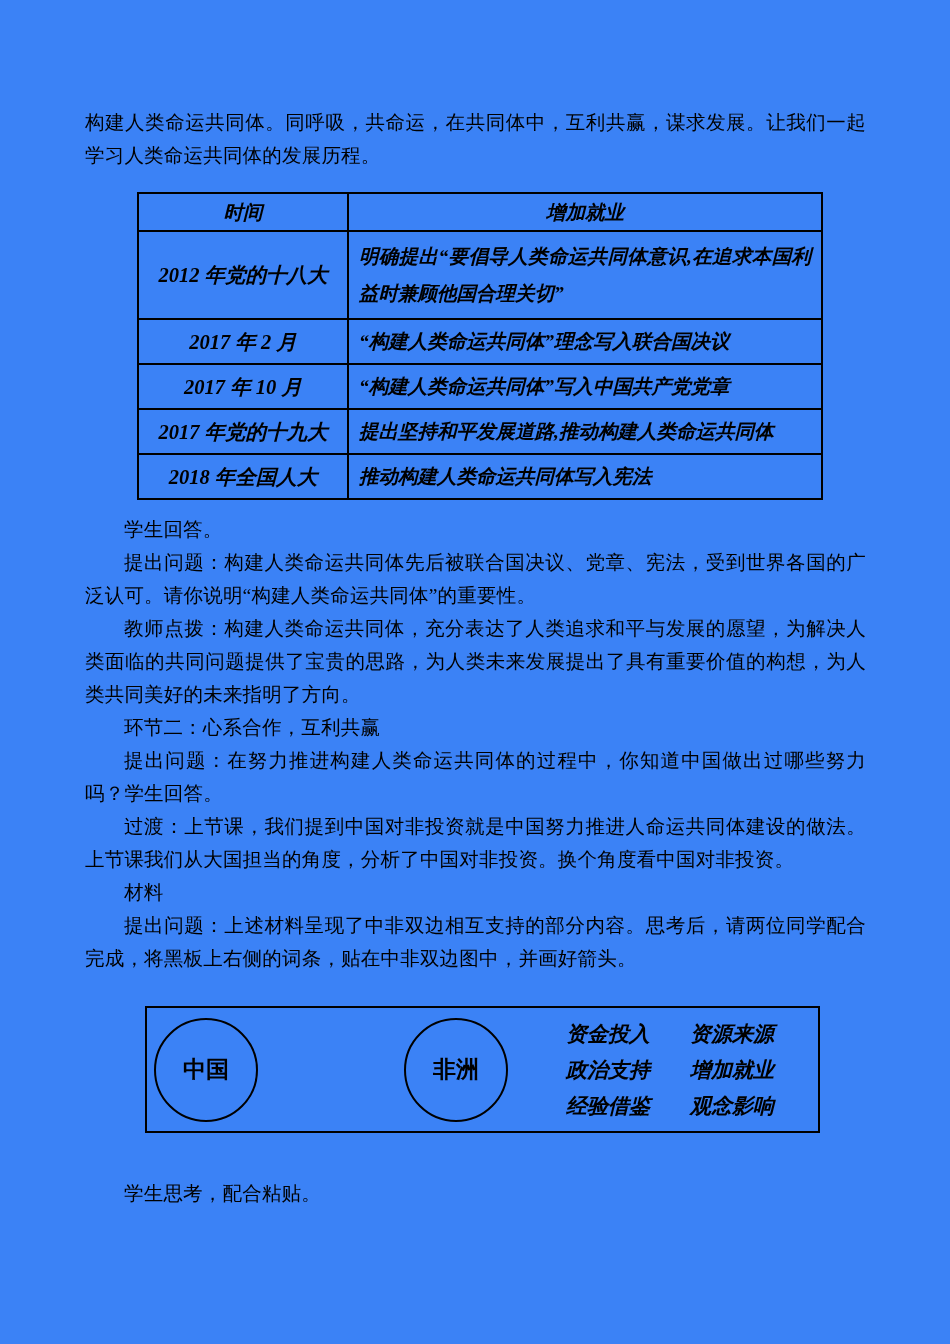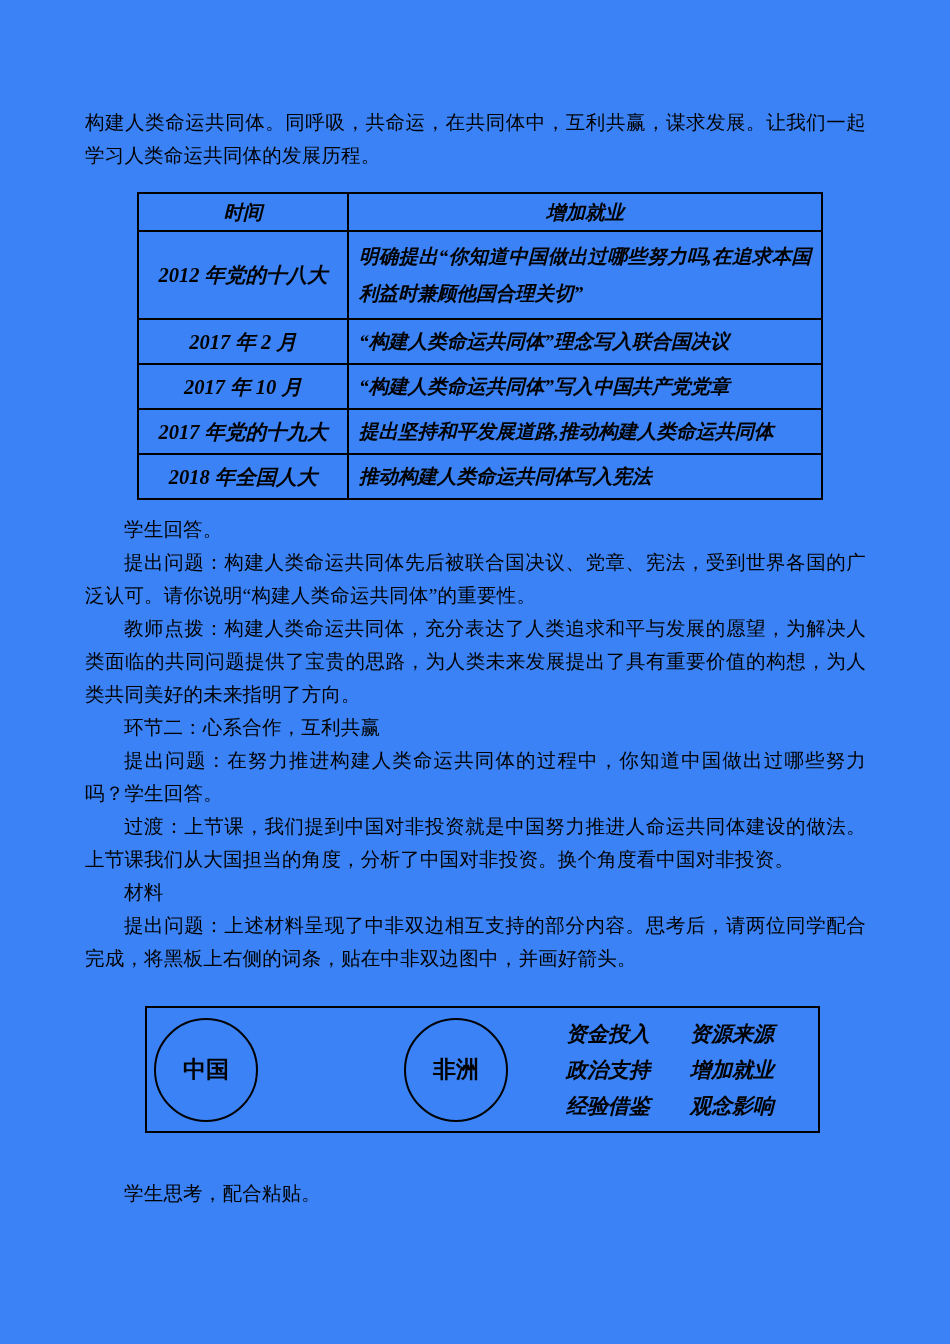--- a/index.html
+++ b/index.html
@@ -117,21 +117,21 @@
         <col class="c-time">
         <col class="c-event">
       </colgroup>
     <tbody>
         <tr>
       <th class="hdr">时间</th>
       <th class="hdr">增加就业</th>
     </tr>
     <tr class="row-tall">
       <td class="time-cell">2012 年党的十八大</td>
-      <td class="event-cell">明确提出“你知道中国做出过哪些努力吗,在追求本国利益时兼顾他国合理关切”</td>
+      <td class="event-cell">明确提出“要倡导人类命运共同体意识,在追求本国利益时兼顾他国合理关切”</td>
     </tr>
     <tr class="row-short">
       <td class="time-cell">2017 年 2 月</td>
       <td class="event-cell">“构建人类命运共同体”理念写入联合国决议</td>
     </tr>
     <tr class="row-short">
       <td class="time-cell">2017 年 10 月</td>
       <td class="event-cell">“构建人类命运共同体”写入中国共产党党章</td>
     </tr>
     <tr class="row-short">

